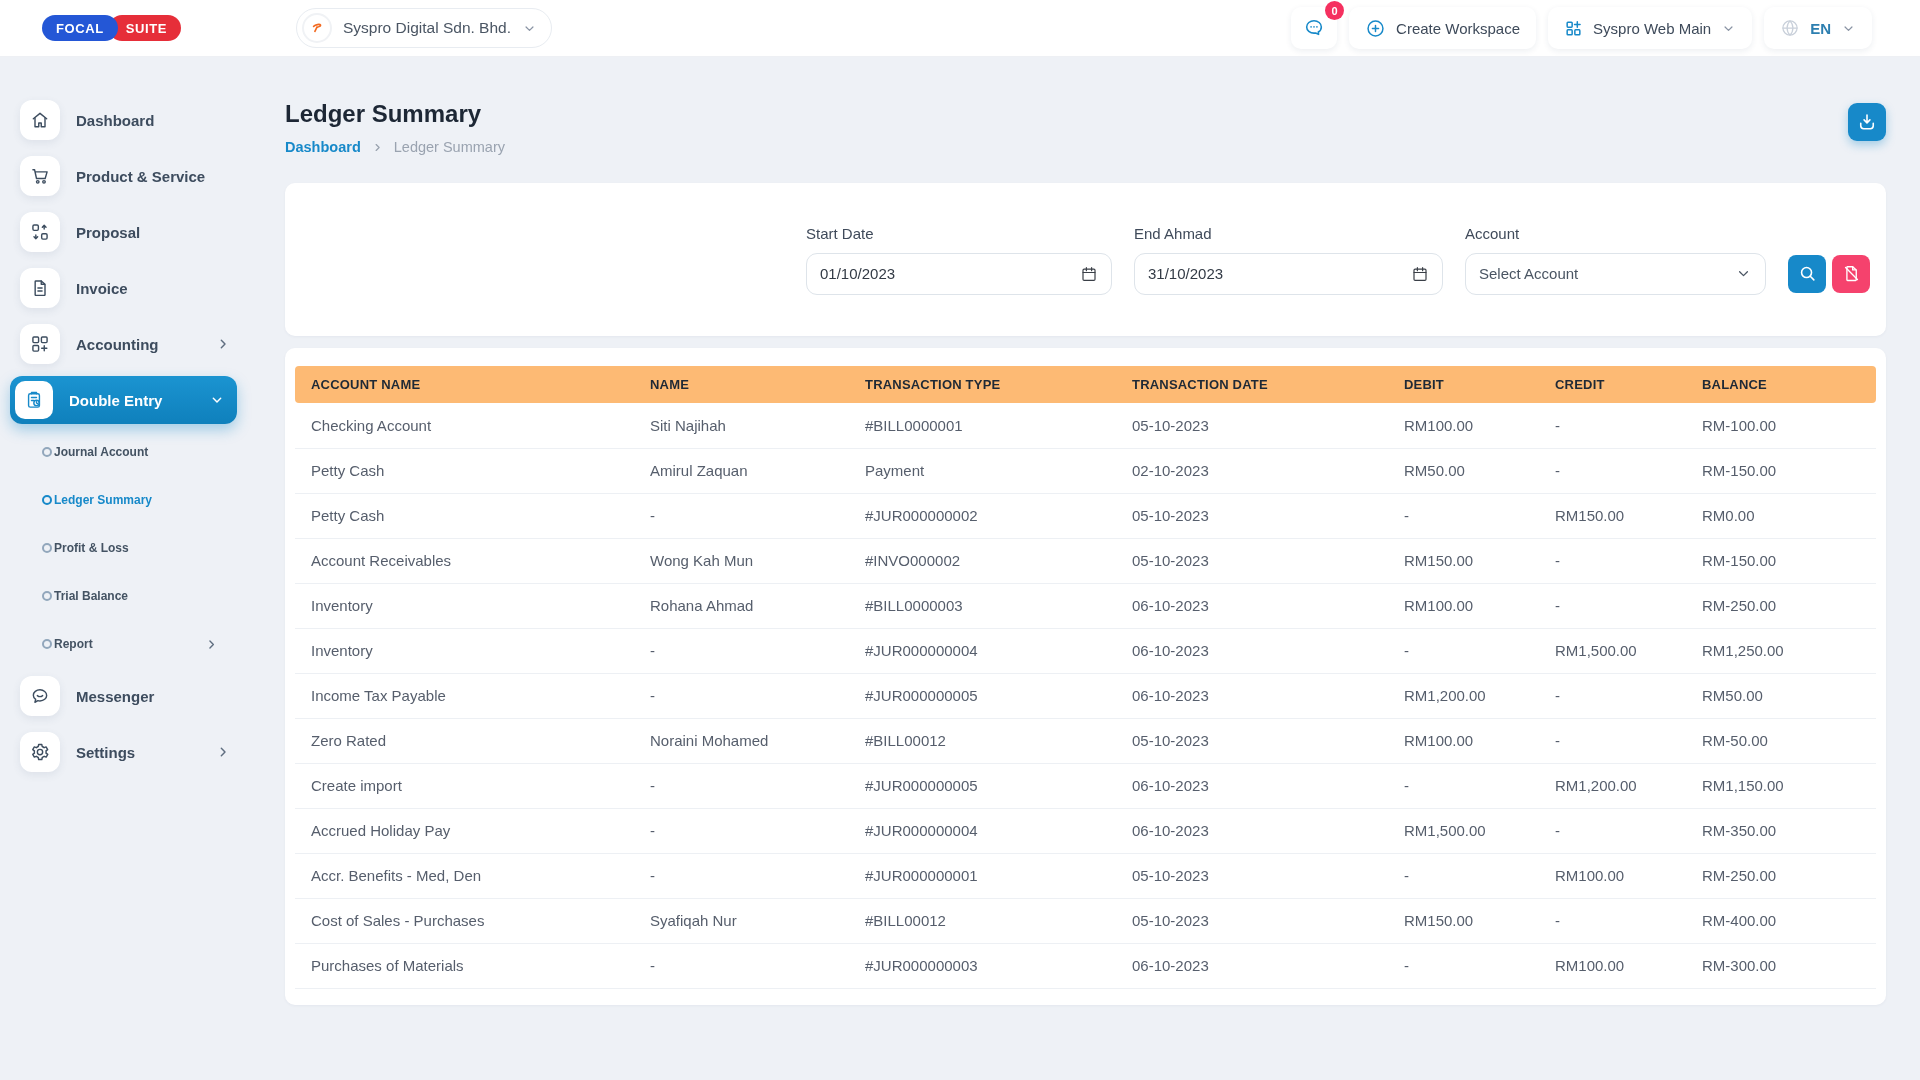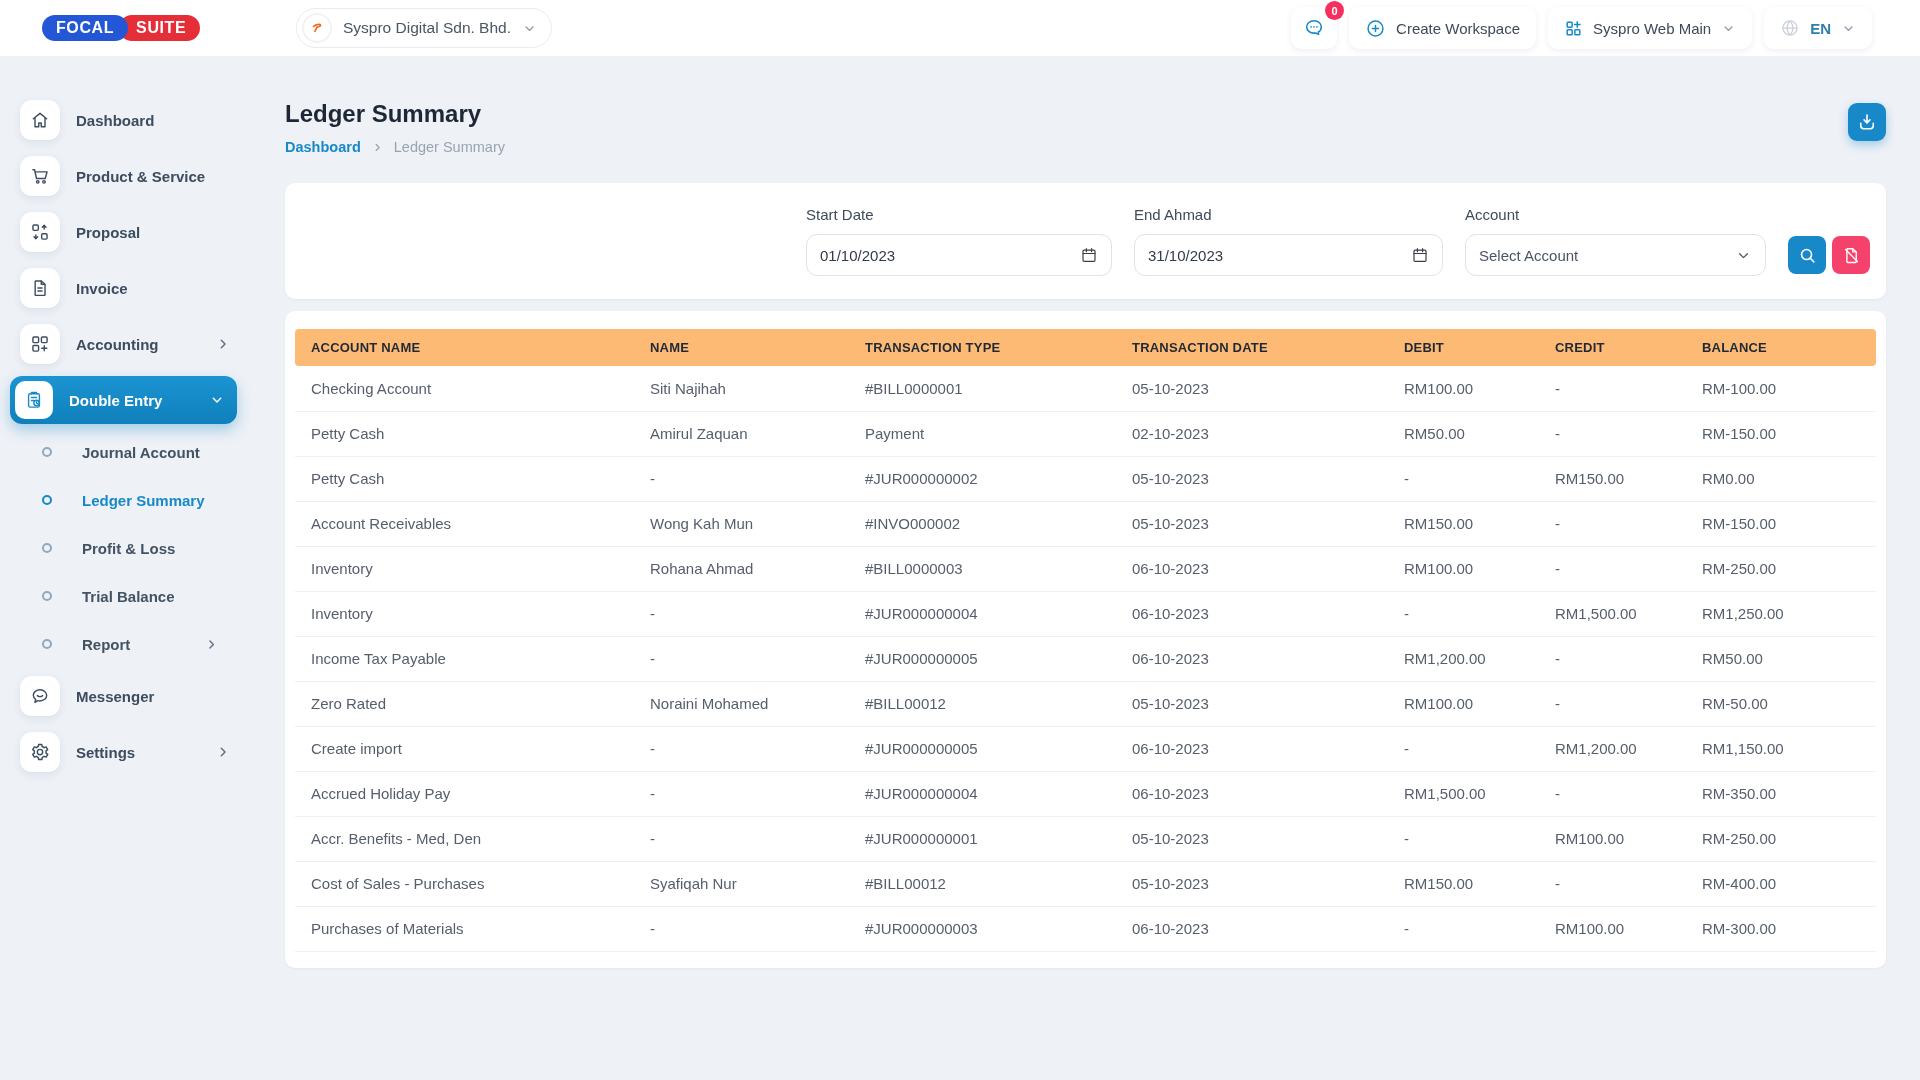--- a/index.html
+++ b/index.html
@@ -15,21 +15,21 @@
 
   
   .topbar {
     position:fixed; top:0; left:0; right:0; height:56px;
     background:#fff; display:flex; align-items:center;
     padding:0 48px 0 42px; z-index:20;
     box-shadow:0 1px 0 #eef0f4;
   }
   .logo { display:flex; align-items:center; width:203px; }
   .logo-pill { height:26px; padding:0 14px; border-radius:13px; color:#fff;
-    font-weight:700; font-size:16px; letter-spacing:.6px; display:flex; align-items:center; }
+    font-weight:700; font-size:13px; letter-spacing:.6px; display:flex; align-items:center; }
   .logo-focal { background:#2457d6; position:relative; z-index:2; }
   .logo-suite { background:#e62e39; margin-left:-9px; padding-left:17px; }
 
   .company-pill {
     margin-left:51px; height:40px; border:1.5px solid #e8ecf1; border-radius:20px;
     display:flex; align-items:center; gap:11px; padding:0 14px 0 5px;
     background:#fff; cursor:pointer;
   }
   .company-logo { width:30px; height:30px; border-radius:50%; border:2px solid #f0f2f5;
     display:flex; align-items:center; justify-content:center; color:#f26a21; }
@@ -68,21 +68,21 @@
     height:48px; margin:4px 8px 4px 10px; padding:0 12px 0 5px; border-radius:12px;
     background:linear-gradient(180deg,#1b94d1,#0f80bc);
     box-shadow:0 6px 14px rgba(23,137,201,.35);
   }
   .nav-item.active .nav-tile { width:38px; height:38px; border-radius:10px; color:#1789c9; box-shadow:none; }
   .nav-item.active .nav-label { color:#fff; font-weight:700; }
   .nav-item.active .nav-chev { color:#fff; }
 
   .sub-item { display:flex; align-items:center; height:48px; padding-left:42px; cursor:pointer; }
   .bullet { width:10px; height:10px; border:2px solid #92a7bc; border-radius:50%; flex:none; }
-  .sub-label { margin-left:30px; font-size:15px; font-weight:600; color:#445363; }
+  .sub-label { margin-left:2px; font-size:12px; font-weight:600; color:#445363; }
   .sub-item.active .bullet { border-color:#1789c9; }
   .sub-item.active .sub-label { color:#1789c9; font-weight:700; }
   .sub-chev { margin-left:auto; margin-right:26px; width:15px; height:15px; color:#5f6e80; }
 
   
   .main { margin-left:245px; padding:100px 34px 0 40px; position:relative; }
   .page-title { font-size:24px; font-weight:600; color:#1d2735; }
   .breadcrumb { margin-top:9px; display:flex; align-items:center; gap:10px; font-size:14.5px; height:20px; }
   .bc-link { color:#1789c9; font-weight:600; cursor:pointer; }
   .bc-sep { width:13px; height:13px; color:#98a1ad; }
@@ -90,21 +90,21 @@
   .dl-btn {
     position:absolute; top:103px; right:34px; width:38px; height:38px; border-radius:9px;
     background:#1789c9; color:#fff; border:none; cursor:pointer;
     display:flex; align-items:center; justify-content:center;
     box-shadow:0 4px 10px rgba(23,137,201,.35);
   }
   .dl-btn .icon { width:20px; height:20px; }
 
   
   .filter-card {
-    margin-top:26px; height:116px; background:#fff; border-radius:10px;
+    margin-top:26px; height:153px; background:#fff; border-radius:10px;
     display:flex; align-items:center; justify-content:flex-end;
     gap:22px; padding:0 16px 0 24px;
     box-shadow:0 1px 3px rgba(40,60,100,.05);
   }
   .field { display:flex; flex-direction:column; }
   .field-label { font-size:15px; color:#3f4a5a; height:18px; margin-bottom:10px; }
   .input-box {
     height:42px; border:1px solid #dee4ea; border-radius:11px; background:#fff;
     display:flex; align-items:center; justify-content:space-between;
     padding:0 13px; font-size:15px; color:#333b46; cursor:pointer;

